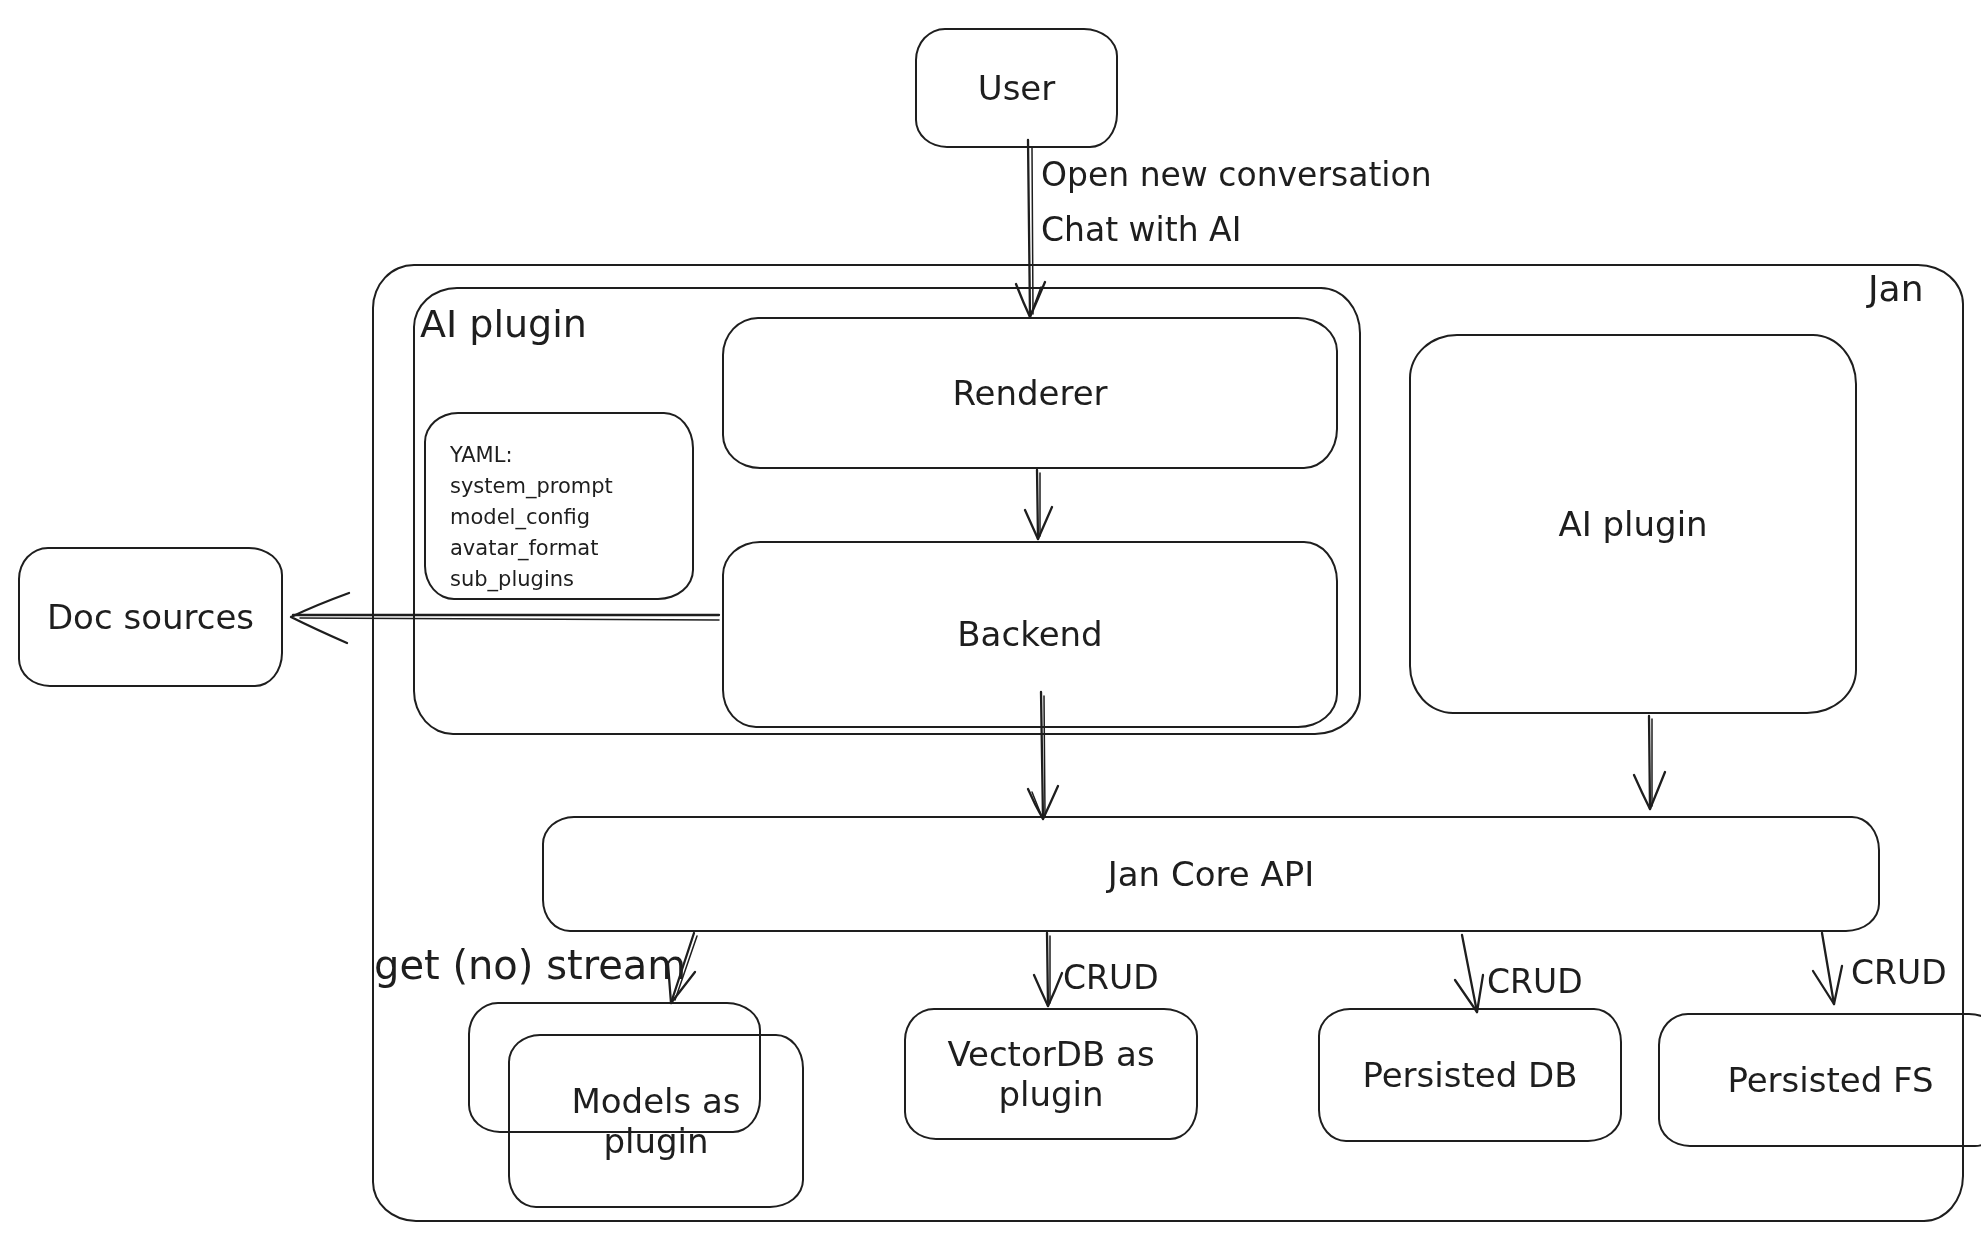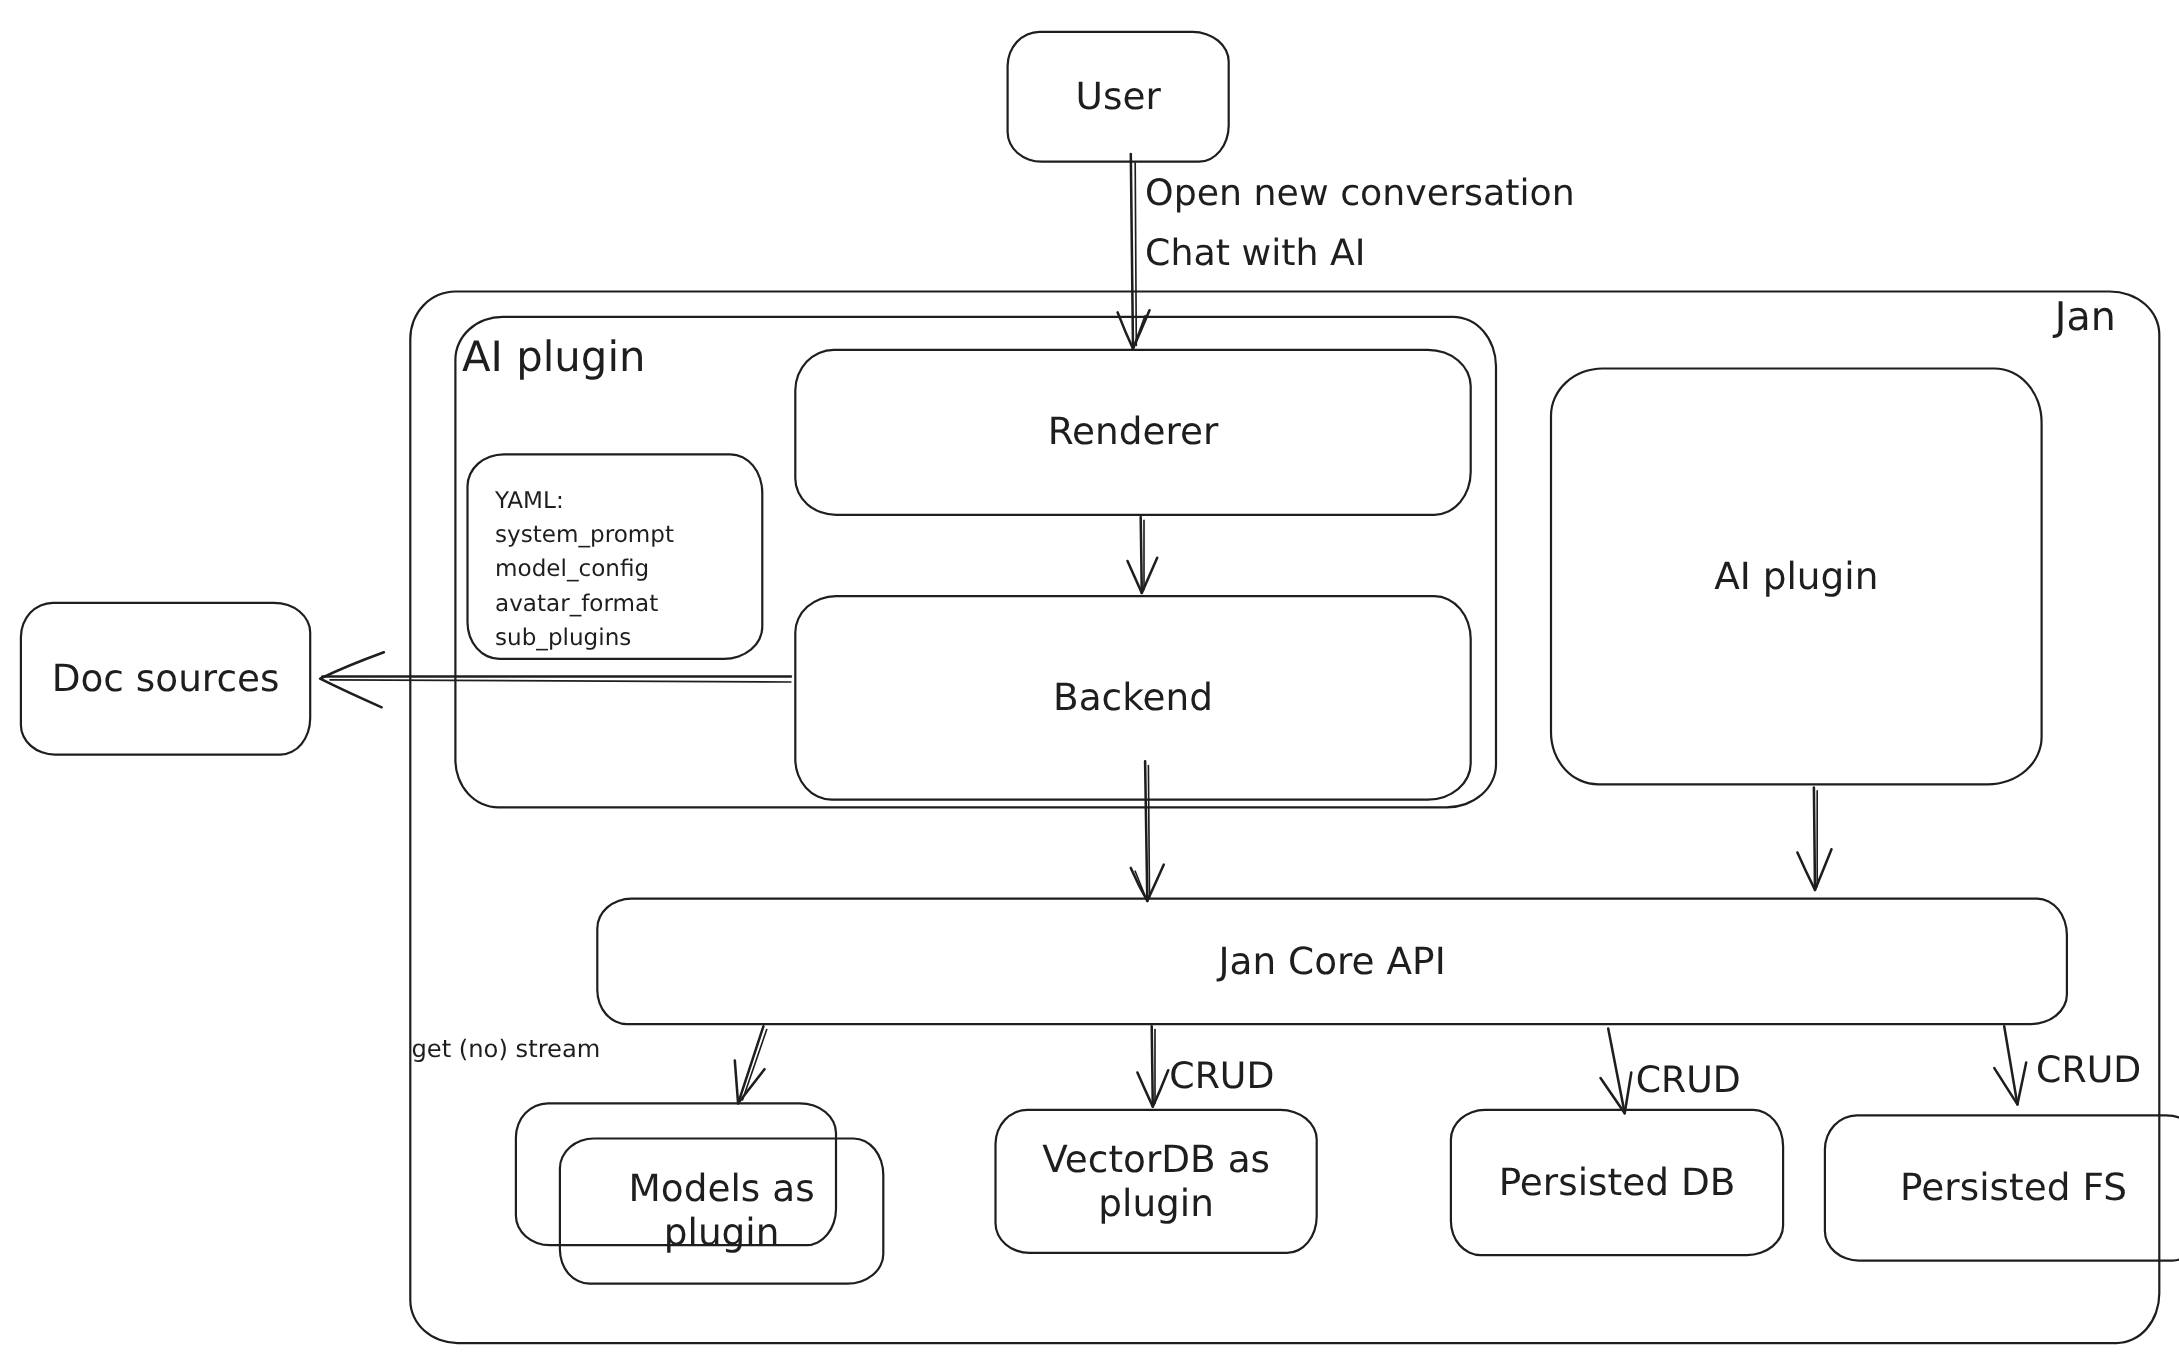--- a/index.html
+++ b/index.html
@@ -95,21 +95,21 @@
 
   <div class="box" style="left:1409px;top:334px;width:448px;height:380px;border-radius:48px 44px 50px 44px / 44px 50px 44px 48px;">
     <span>AI plugin</span>
   </div>
 
   <div class="box" style="left:542px;top:816px;width:1338px;height:116px;border-radius:32px 28px 34px 28px / 28px 34px 28px 32px;">
     <span>Jan Core API</span>
   </div>
 
   <div class="container-box" style="left:468px;top:1002px;width:293px;height:131px;border-radius:30px 34px 28px 32px / 32px 28px 34px 28px;"></div>
-  <div class="box" style="left:508px;top:1034px;width:296px;height:134px;border-radius:32px 28px 34px 28px / 28px 34px 28px 32px;">
+  <div class="box" style="left:508px;top:1034px;width:296px;height:174px;border-radius:32px 28px 34px 28px / 28px 34px 28px 32px;">
     <span style="max-width:230px;white-space:normal;">Models as plugin</span>
   </div>
 
   <div class="box" style="left:904px;top:1008px;width:294px;height:132px;border-radius:30px 34px 28px 32px / 32px 28px 34px 28px;">
     <span style="max-width:250px;white-space:normal;">VectorDB as plugin</span>
   </div>
 
   <div class="box" style="left:1318px;top:1008px;width:304px;height:134px;border-radius:32px 28px 34px 28px / 28px 34px 28px 32px;">
     <span>Persisted DB</span>
   </div>
@@ -117,21 +117,21 @@
   <div class="box" style="left:1658px;top:1013px;width:345px;height:134px;border-radius:30px 34px 28px 32px / 32px 28px 34px 28px;">
     <span>Persisted FS</span>
   </div>
 
   <div class="box" style="left:18px;top:547px;width:265px;height:140px;border-radius:30px 34px 28px 32px / 32px 28px 34px 28px;justify-content:center;">
     <span>Doc sources</span>
   </div>
 
   <div class="free-label" style="left:1041px;top:155px;">Open new conversation</div>
   <div class="free-label" style="left:1041px;top:210px;">Chat with AI</div>
-  <div class="free-label" style="left:374px;top:942px;font-size:22px;">get (no) stream</div>
+  <div class="free-label" style="left:374px;top:942px;font-size:40px;">get (no) stream</div>
   <div class="free-label" style="left:1063px;top:958px;">CRUD</div>
   <div class="free-label" style="left:1487px;top:962px;">CRUD</div>
   <div class="free-label" style="left:1851px;top:953px;">CRUD</div>
 
   <svg class="arrows" width="1981" height="1246" viewBox="0 0 1981 1246">
 
     <g>
       <path d="M1028,140 L1030,317"></path>
       <path class="thin" d="M1032,148 L1033,314"></path>
       <path d="M1016,284 Q1023,302 1030,317 M1045,282 Q1037,301 1030,317"></path>

